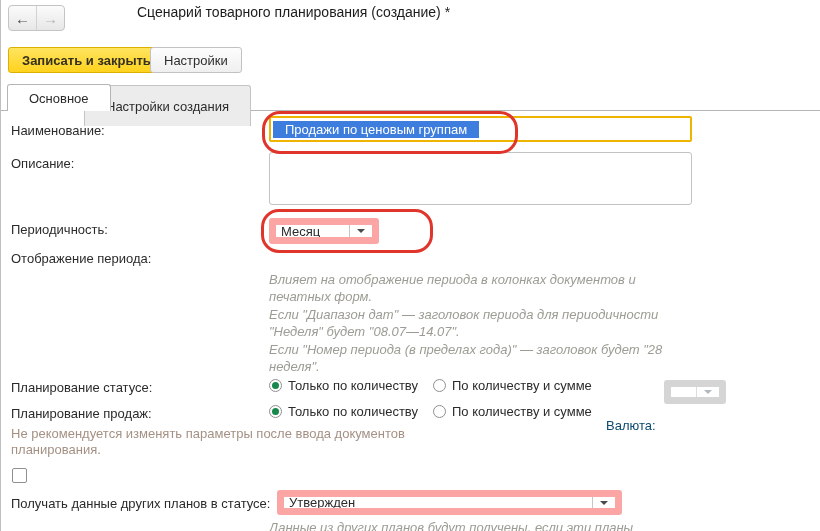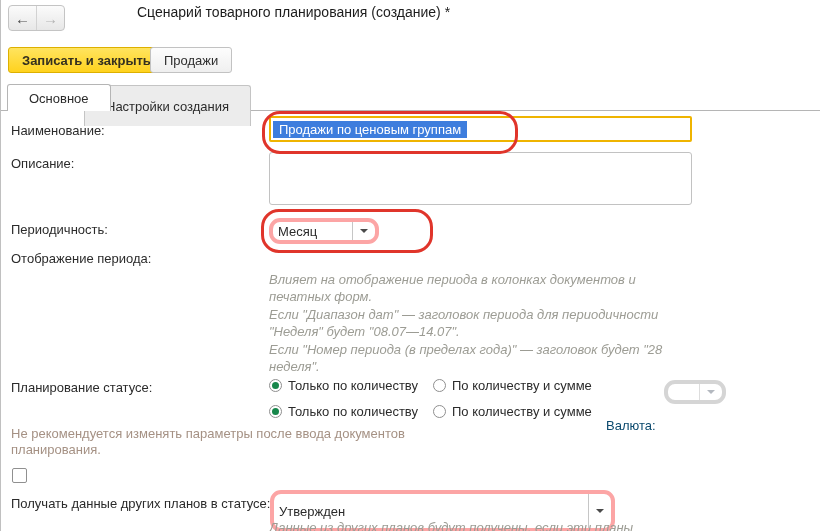--- a/index.html
+++ b/index.html
@@ -25,24 +25,24 @@
   
   .tabline{left:0;top:110px;width:820px;height:1px;background:#b5b5b5;}
   .tab{position:absolute;display:flex;align-items:center;padding:0 21px;font-size:13px;
     border-radius:3px 3px 0 0;cursor:pointer;box-sizing:border-box;}
   .tab.active{left:6px;top:84px;height:27px;background:#fff;border:1px solid #b5b5b5;border-bottom:none;z-index:2;}
   .tab.inactive{left:83px;top:85px;height:41px;background:#ececec;border:1px solid #c4c4c4;border-bottom:none;}
   
   .lbl{position:absolute;left:10px;white-space:nowrap;color:#2b2b2b;}
   .name-input{left:268px;top:116px;width:423px;height:26px;border:2px solid #efb400;border-radius:2px;
     background:#fff;display:flex;align-items:center;padding-left:2px;box-sizing:border-box;}
-  .sel-text{background:#3d7ddd;color:#fff;padding:1px 6px;white-space:nowrap;}
+  .sel-text{background:#3d7ddd;color:#fff;padding:1px 12px;white-space:nowrap;}
   .desc-area{left:268px;top:152px;width:423px;height:53px;border:1px solid #c2c2c2;border-radius:3px;
     background:#fff;box-sizing:border-box;}
-  .combo{position:absolute;display:flex;background:#fff;border:4px solid #fca5a5;border-radius:11px;
+  .combo{position:absolute;display:flex;background:#fff;border:7px solid #fca5a5;border-radius:3px;
     box-sizing:border-box;overflow:hidden;}
   .combo-text{flex:1;display:flex;align-items:center;padding-left:5px;white-space:nowrap;overflow:hidden;}
   .combo-btn{width:22px;display:flex;align-items:center;justify-content:center;border-left:1px solid #c6c6c6;cursor:pointer;}
   .tri{width:0;height:0;border-left:4px solid transparent;border-right:4px solid transparent;border-top:4px solid #4a4a4a;}
   .combo.disabled{border-color:#d5d5d5;}
   .combo.disabled .combo-btn{border-left-color:#ddd;}
   .combo.disabled .tri{border-top-color:#b3b8bf;}
   
   .radio-row{position:absolute;left:268px;display:flex;align-items:center;white-space:nowrap;}
   .radio-opt{display:inline-flex;align-items:center;margin-right:15px;cursor:pointer;}
@@ -67,21 +67,21 @@
     <div class="navbtn back">
       <span>←</span>
     </div>
     <div class="navbtn fwd">
       <span>→</span>
     </div>
   </div>
   <div class="abs title">Сценарий товарного планирования (создание) *</div>
 
   <div class="btn yellow">Записать и закрыть</div>
-  <div class="btn plain">Продажи</div>
+  <div class="btn plain">Настройки</div>
 
   <div class="abs tabline"></div>
   <div class="tab active">Основное</div>
   <div class="tab inactive">Настройки создания</div>
 
   <div class="lbl" style="top:123px">Наименование:</div>
   <div class="abs name-input">
     <span class="sel-text">Продажи по ценовым группам</span>
   </div>
   <div class="annot" style="left:261px;top:111px;width:250px;height:37px"></div>
@@ -118,38 +118,39 @@
     </span>
   </div>
   <div class="abs gray-lbl" style="left:605px;top:382px">Валюта:</div>
   <div class="combo disabled" style="left:663px;top:380px;width:62px;height:24px">
     <div class="combo-text"></div>
     <div class="combo-btn">
       <span class="tri"></span>
     </div>
   </div>
 
+  <div class="lbl" style="top:406px">Планирование продаж:</div>
   <div class="radio-row" style="top:404px">
     <span class="radio-opt">
       <span class="radio sel"></span>
       <span>Только по количеству</span>
     </span>
     <span class="radio-opt">
       <span class="radio"></span>
       <span>По количеству и сумме</span>
     </span>
   </div>
 
   <div class="abs warn" style="left:10px;top:426px;width:440px">Не рекомендуется изменять параметры после ввода документов
 планирования.</div>
 
   <div class="abs cb"></div>
 
   <div class="lbl" style="top:496px">Получать данные других планов в статусе:</div>
-  <div class="combo" style="left:269px;top:490px;width:345px;height:42px">
+  <div class="combo" style="left:276px;top:490px;width:345px;height:25px">
     <div class="combo-text">Утвержден</div>
     <div class="combo-btn">
       <span class="tri"></span>
     </div>
   </div>
   <div class="abs help" style="left:268px;top:519px;width:440px">Данные из других планов будут получены, если эти планы</div>
 
 </div>
 
 </body></html>

